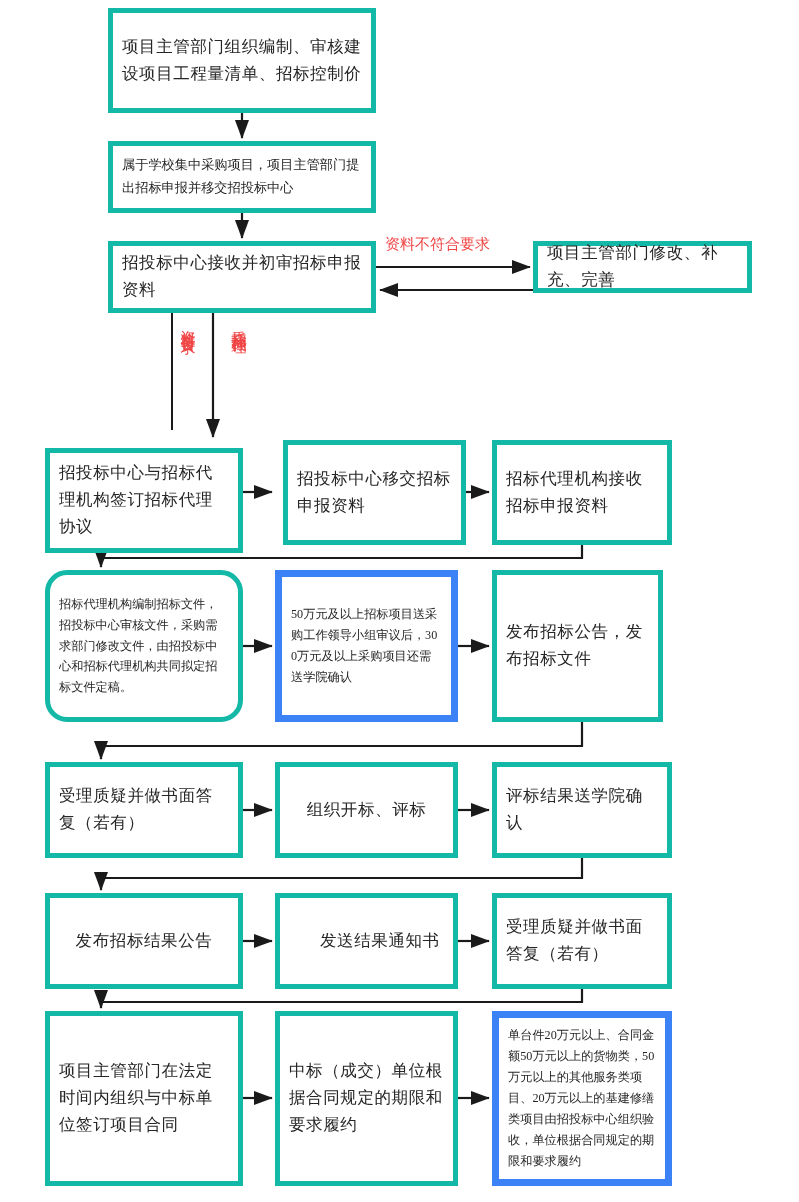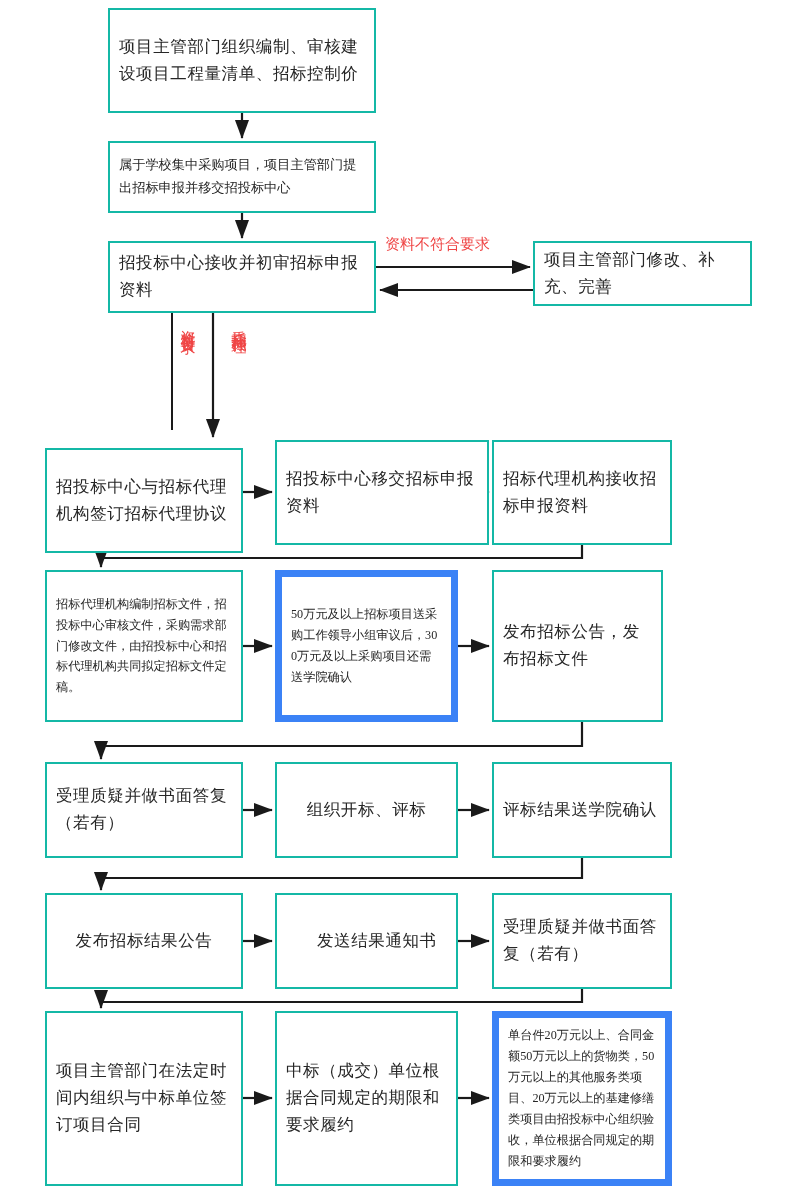--- a/index.html
+++ b/index.html
@@ -20,21 +20,21 @@
   svg.flow-svg {
     position: absolute;
     left: 0;
     top: 0;
     width: 799px;
     height: 1202px;
   }
   .node-box {
     position: absolute;
     box-sizing: border-box;
-    border: 2px solid #14b8a6;
+    border: 5px solid #14b8a6;
     background: #ffffff;
     display: flex;
     flex-direction: column;
     justify-content: center;
     color: #262626;
     font-family: "Liberation Serif", "DejaVu Serif", serif;
   }
   .node-box.thin {
     border: 7px solid #3b82f6;
   }
@@ -118,33 +118,33 @@
   <div id="nodes-layer">
       <div class="node-box" style="left: 108px; top: 8px; width: 268px; height: 105px;">
         <span class="node-text f-lg" style="text-align: left;">项目主管部门组织编制、审核建设项目工程量清单、招标控制价</span>
       </div>
       <div class="node-box" style="left: 108px; top: 141px; width: 268px; height: 72px;">
         <span class="node-text f-sm" style="text-align: left;">属于学校集中采购项目，项目主管部门提出招标申报并移交招投标中心</span>
       </div>
       <div class="node-box" style="left: 108px; top: 241px; width: 268px; height: 72px;">
         <span class="node-text f-lg" style="text-align: left;">招投标中心接收并初审招标申报资料</span>
       </div>
-      <div class="node-box" style="left: 533px; top: 241px; width: 219px; height: 65px;">
+      <div class="node-box" style="left: 533px; top: 241px; width: 219px; height: 52px;">
         <span class="node-text f-lg" style="text-align: left;">项目主管部门修改、补充、完善</span>
       </div>
       <div class="node-box" style="left: 45px; top: 448px; width: 198px; height: 105px;">
         <span class="node-text f-lg" style="text-align: left;">招投标中心与招标代理机构签订招标代理协议</span>
       </div>
-      <div class="node-box" style="left: 275px; top: 440px; width: 214px; height: 105px;">
+      <div class="node-box" style="left: 283px; top: 440px; width: 183px; height: 105px;">
         <span class="node-text f-lg" style="text-align: left;">招投标中心移交招标申报资料</span>
       </div>
       <div class="node-box" style="left: 492px; top: 440px; width: 180px; height: 105px;">
         <span class="node-text f-lg" style="text-align: left;">招标代理机构接收招标申报资料</span>
       </div>
-      <div class="node-box" style="left: 45px; top: 570px; width: 198px; height: 152px;">
+      <div class="node-box" style="left: 45px; top: 570px; width: 198px; height: 152px; border-radius: 22px;">
         <span class="node-text f-xs" style="text-align: left;">招标代理机构编制招标文件，招投标中心审核文件，采购需求部门修改文件，由招投标中心和招标代理机构共同拟定招标文件定稿。</span>
       </div>
       <div class="node-box thin" style="left: 275px; top: 570px; width: 183px; height: 152px;">
         <span class="node-text f-xs" style="text-align: left;">50万元及以上招标项目送采购工作领导小组审议后，300万元及以上采购项目还需送学院确认</span>
       </div>
       <div class="node-box" style="left: 492px; top: 570px; width: 171px; height: 152px;">
         <span class="node-text f-lg" style="text-align: left;">发布招标公告，发布招标文件</span>
       </div>
       <div class="node-box" style="left: 45px; top: 762px; width: 198px; height: 96px;">
         <span class="node-text f-lg" style="text-align: left;">受理质疑并做书面答复（若有）</span>

